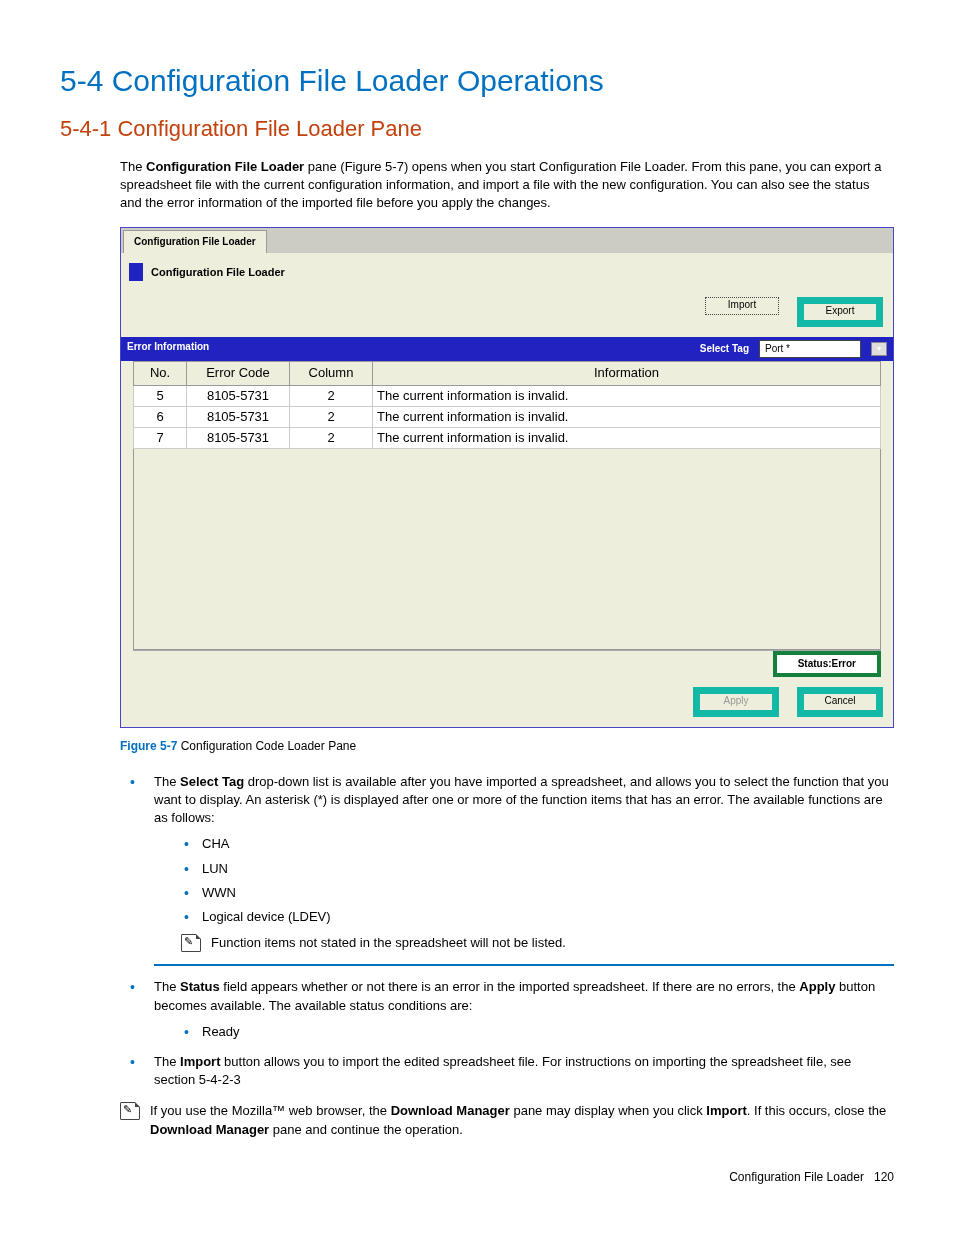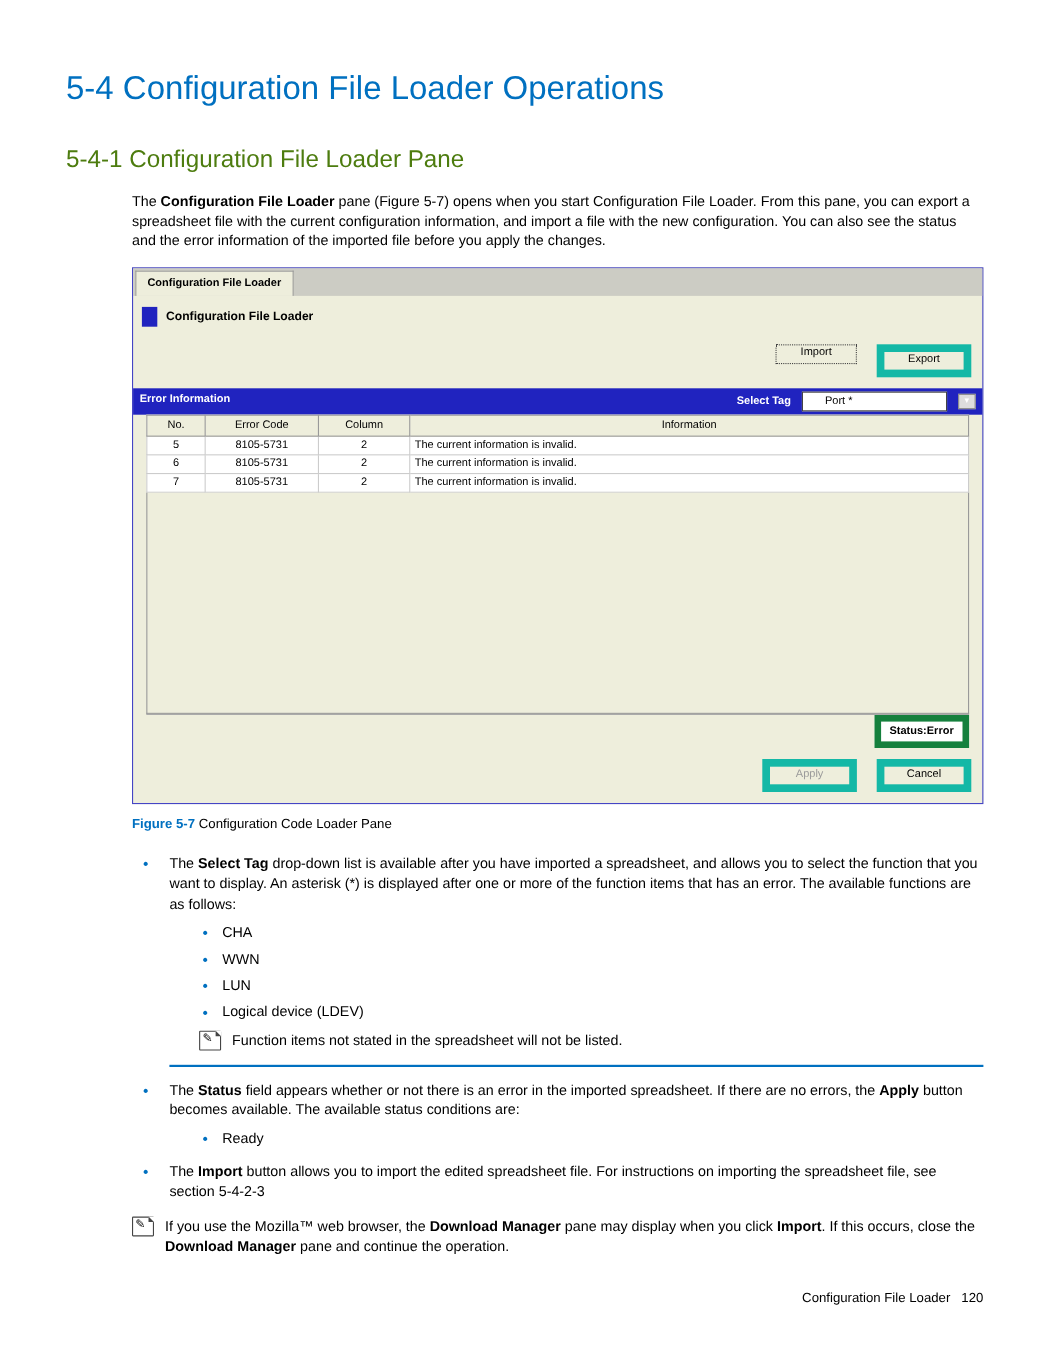--- a/index.html
+++ b/index.html
@@ -8,28 +8,28 @@
       margin: 0;
       padding: 40px 60px;
       color: #000;
       line-height: 1.4;
     }
     h1 {
       font-family: Arial, sans-serif;
       font-weight: 300;
       font-size: 30px;
       color: #0070c0;
-      margin-bottom: 28px;
+      margin-bottom: 12px;
       margin-top: 20px;
     }
     h2 {
       font-family: Arial, sans-serif;
       font-weight: 300;
       font-size: 22px;
-      color: #4d7c0f;
+      color: #c2410c;
       margin-top: 10px;
       margin-bottom: 12px;
     }
     .body-indent {
       margin-left: 60px;
     }
     .figure-container {
       margin: 15px 0 10px 0;
       border: 1px solid #4545c5;
       background: #eeeedc;
@@ -97,41 +97,41 @@
     .select-area {
       display: flex;
       align-items: center;
       gap: 10px;
     }
     .select-box {
       background: #fff;
       color: #000;
       font-size: 10px;
       font-weight: normal;
-      padding: 1px 20px;
+      padding: 1px 5px;
       width: 90px;
       display: flex;
       justify-content: space-between;
       align-items: center;
       border: 1px solid #444;
     }
     .dropdown-arrow {
       background: #ddd;
       border: 1px solid #888;
       width: 14px;
       height: 12px;
       text-align: center;
       font-size: 7px;
       line-height: 12px;
     }
     .err-table {
       border-collapse: collapse;
       width: calc(100% - 24px);
       margin: 0 12px;
-      font-size: 10px;
+      font-size: 13px;
       background: #fff;
     }
     .err-table th {
       background: #eeeedc;
       border: 1px solid #999;
       font-weight: normal;
       padding: 2px 6px;
     }
     .err-table td {
       border: 1px solid #ccc;
@@ -152,22 +152,22 @@
     .status-row {
       display: flex;
       justify-content: flex-end;
       border-top: 1px solid #aaa;
       margin: 0 12px;
     }
     .status-box {
       background: #fff;
       font-size: 10px;
       font-weight: bold;
-      padding: 2px 8px;
-      border: 6px solid #15803d;
+      padding: 2px 21px;
+      border: 4px solid #15803d;
     }
     .bottom-btn-row {
       display: flex;
       justify-content: flex-end;
       padding: 10px;
       gap: 18px;
     }
     .fig-caption {
       font-size: 12px;
       margin: 10px 0 18px 0;
@@ -327,22 +327,22 @@
   <div class="fig-caption">
     <span class="fig-label">Figure 5-7</span><span> Configuration Code Loader Pane</span>
   </div>
 
 
   <ul class="outer">
     <li>
       <span>The </span><span class="bold">Select Tag</span><span> drop-down list is available after you have imported a spreadsheet, and allows you to select the function that you want to display. An asterisk (*) is displayed after one or more of the function items that has an error. The available functions are as follows:</span>
       <ul class="inner">
         <li>CHA</li>
+        <li>LUN</li>
         <li>WWN</li>
-        <li>LUN</li>
         <li>Logical device (LDEV)</li>
       </ul>
       <div class="note-row" style="margin-left:27px">
         <div class="note-icon"></div>
         <span>Function items not stated in the spreadsheet will not be listed.</span>
       </div>
       <hr class="hr-line">
     </li>
 
     <li>

